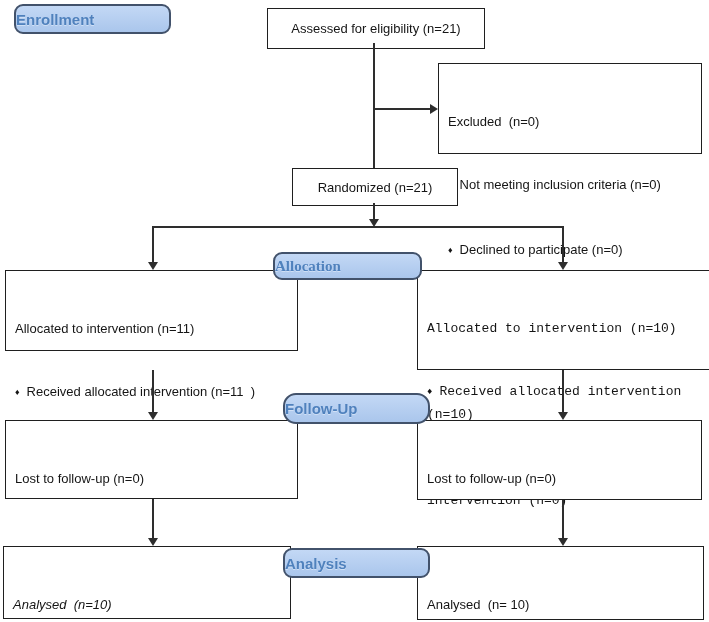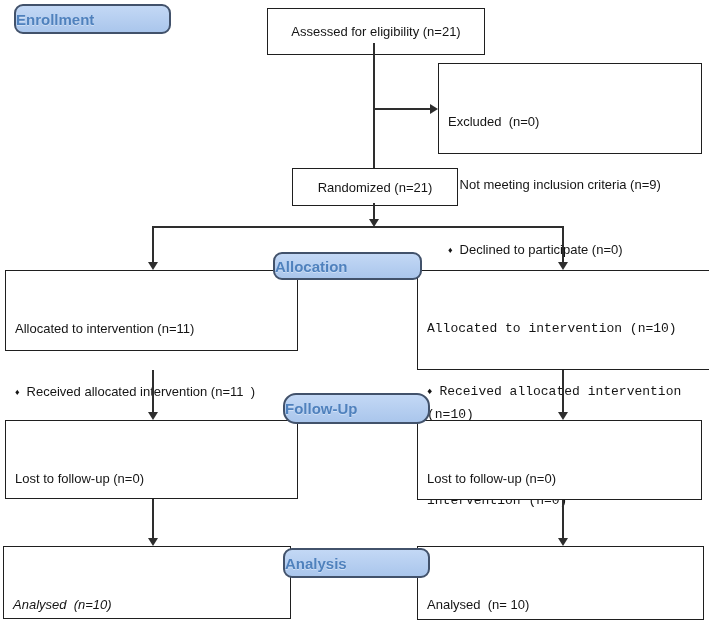--- a/index.html
+++ b/index.html
@@ -28,26 +28,26 @@
     border-top:8px solid #2e2e2e;}
   .arrow-right{position:absolute;width:0;height:0;
     border-top:5px solid transparent;border-bottom:5px solid transparent;
     border-left:8px solid #2e2e2e;}
   .item{margin:0;}
   .bullet{font-size:9px;margin-right:7px;position:relative;top:-1px;}
   .gap-line{margin-top:10px;}
 
   
   #badge-enrollment{left:14px;top:4px;width:157px;height:30px;}
-  #badge-allocation{left:273px;top:252px;width:149px;height:28px;}
+  #badge-allocation{left:273px;top:252px;width:149px;height:28px;font-family:Liberation Serif, serif;}
   #badge-followup{left:283px;top:393px;width:147px;height:31px;border-radius:13px;}
   #badge-analysis{left:283px;top:548px;width:147px;height:30px;}
 
   
-  #box-assessed{left:267px;top:8px;width:218px;height:47px;}
+  #box-assessed{left:267px;top:8px;width:218px;height:41px;}
   #box-excluded{left:438px;top:63px;width:264px;height:91px;}
   #box-randomized{left:292px;top:168px;width:166px;height:38px;}
   #box-alloc-left{left:5px;top:270px;width:293px;height:81px;}
   #box-alloc-right{left:417px;top:270px;width:296px;height:100px;font-family:Liberation Mono, monospace;}
   #box-fu-left{left:5px;top:420px;width:293px;height:79px;}
   #box-fu-right{left:417px;top:420px;width:285px;height:80px;}
   #box-an-left{left:3px;top:546px;width:288px;height:73px;font-style:italic;}
   #box-an-right{left:417px;top:546px;width:287px;height:74px;}
 
   
@@ -87,21 +87,21 @@
   <div class="badge" id="badge-analysis">
     <span>Analysis</span>
   </div>
 
   <div class="box center" id="box-assessed">
     <span>Assessed for eligibility (n=21)</span>
   </div>
 
   <div class="box stack" id="box-excluded">
     <div class="item">Excluded  (n=0)</div>
-    <div class="item"><span class="bullet">♦</span><span>Not meeting inclusion criteria (n=9)</span></div>
+    <div class="item"><span class="bullet">♦</span><span>Not meeting inclusion criteria (n=0)</span></div>
     <div class="item"><span class="bullet">♦</span><span>Declined to participate (n=0)</span></div>
     <div class="item"><span class="bullet">♦</span><span>Other reasons (n=0)</span></div>
   </div>
 
   <div class="box center" id="box-randomized">
     <span>Randomized (n=21)</span>
   </div>
 
   <div class="box stack" id="box-alloc-left">
     <div class="item">Allocated to intervention (n=11)</div>

